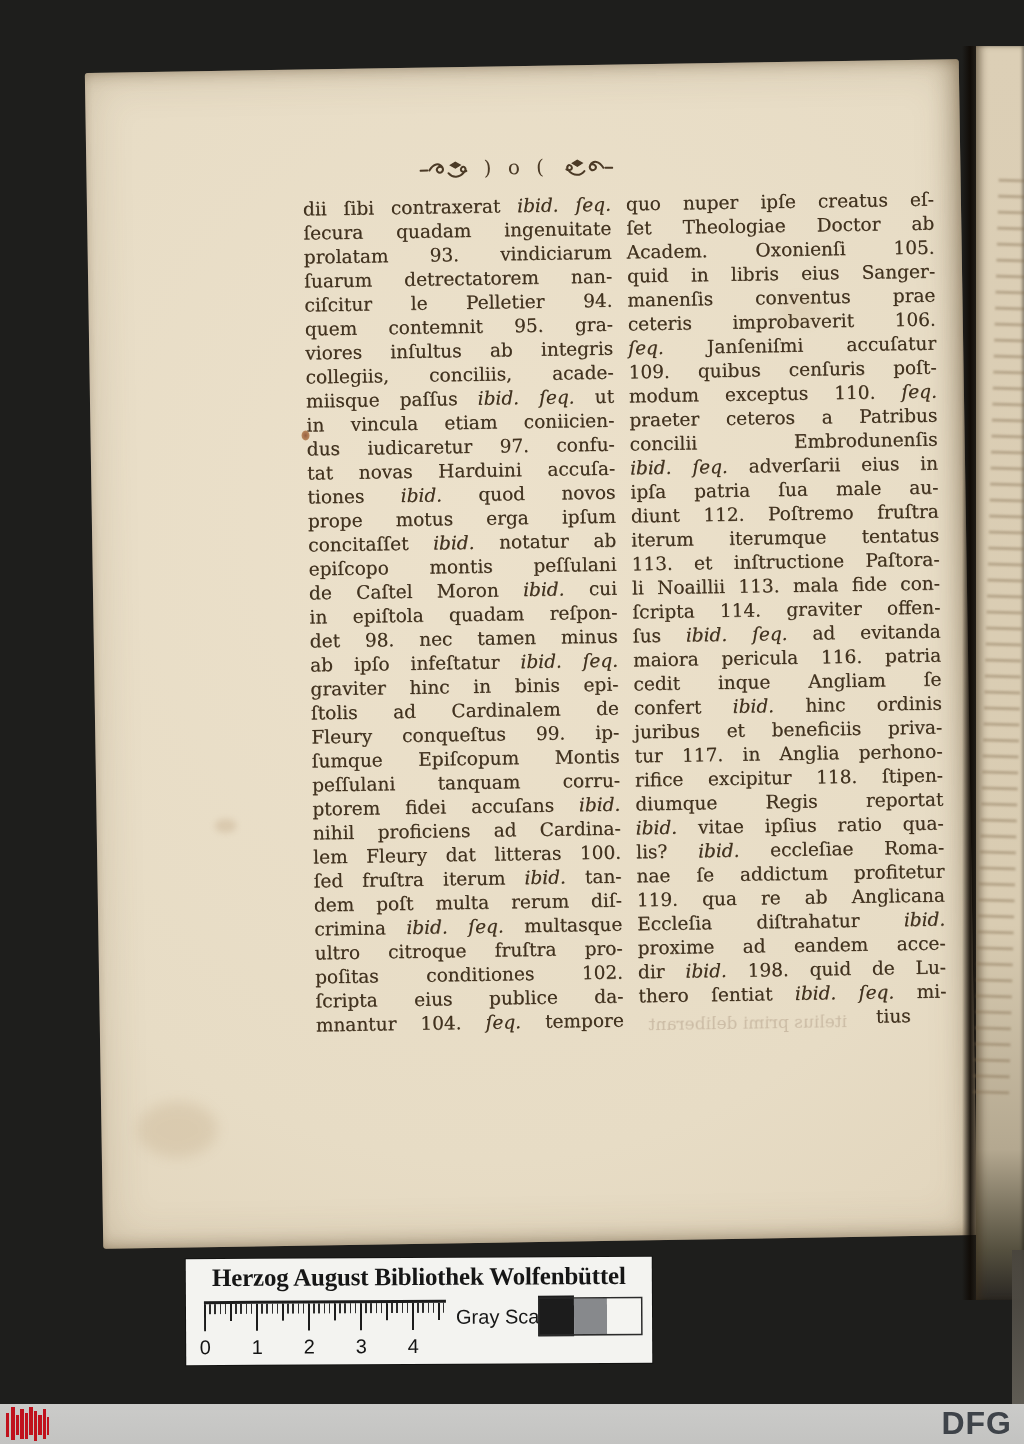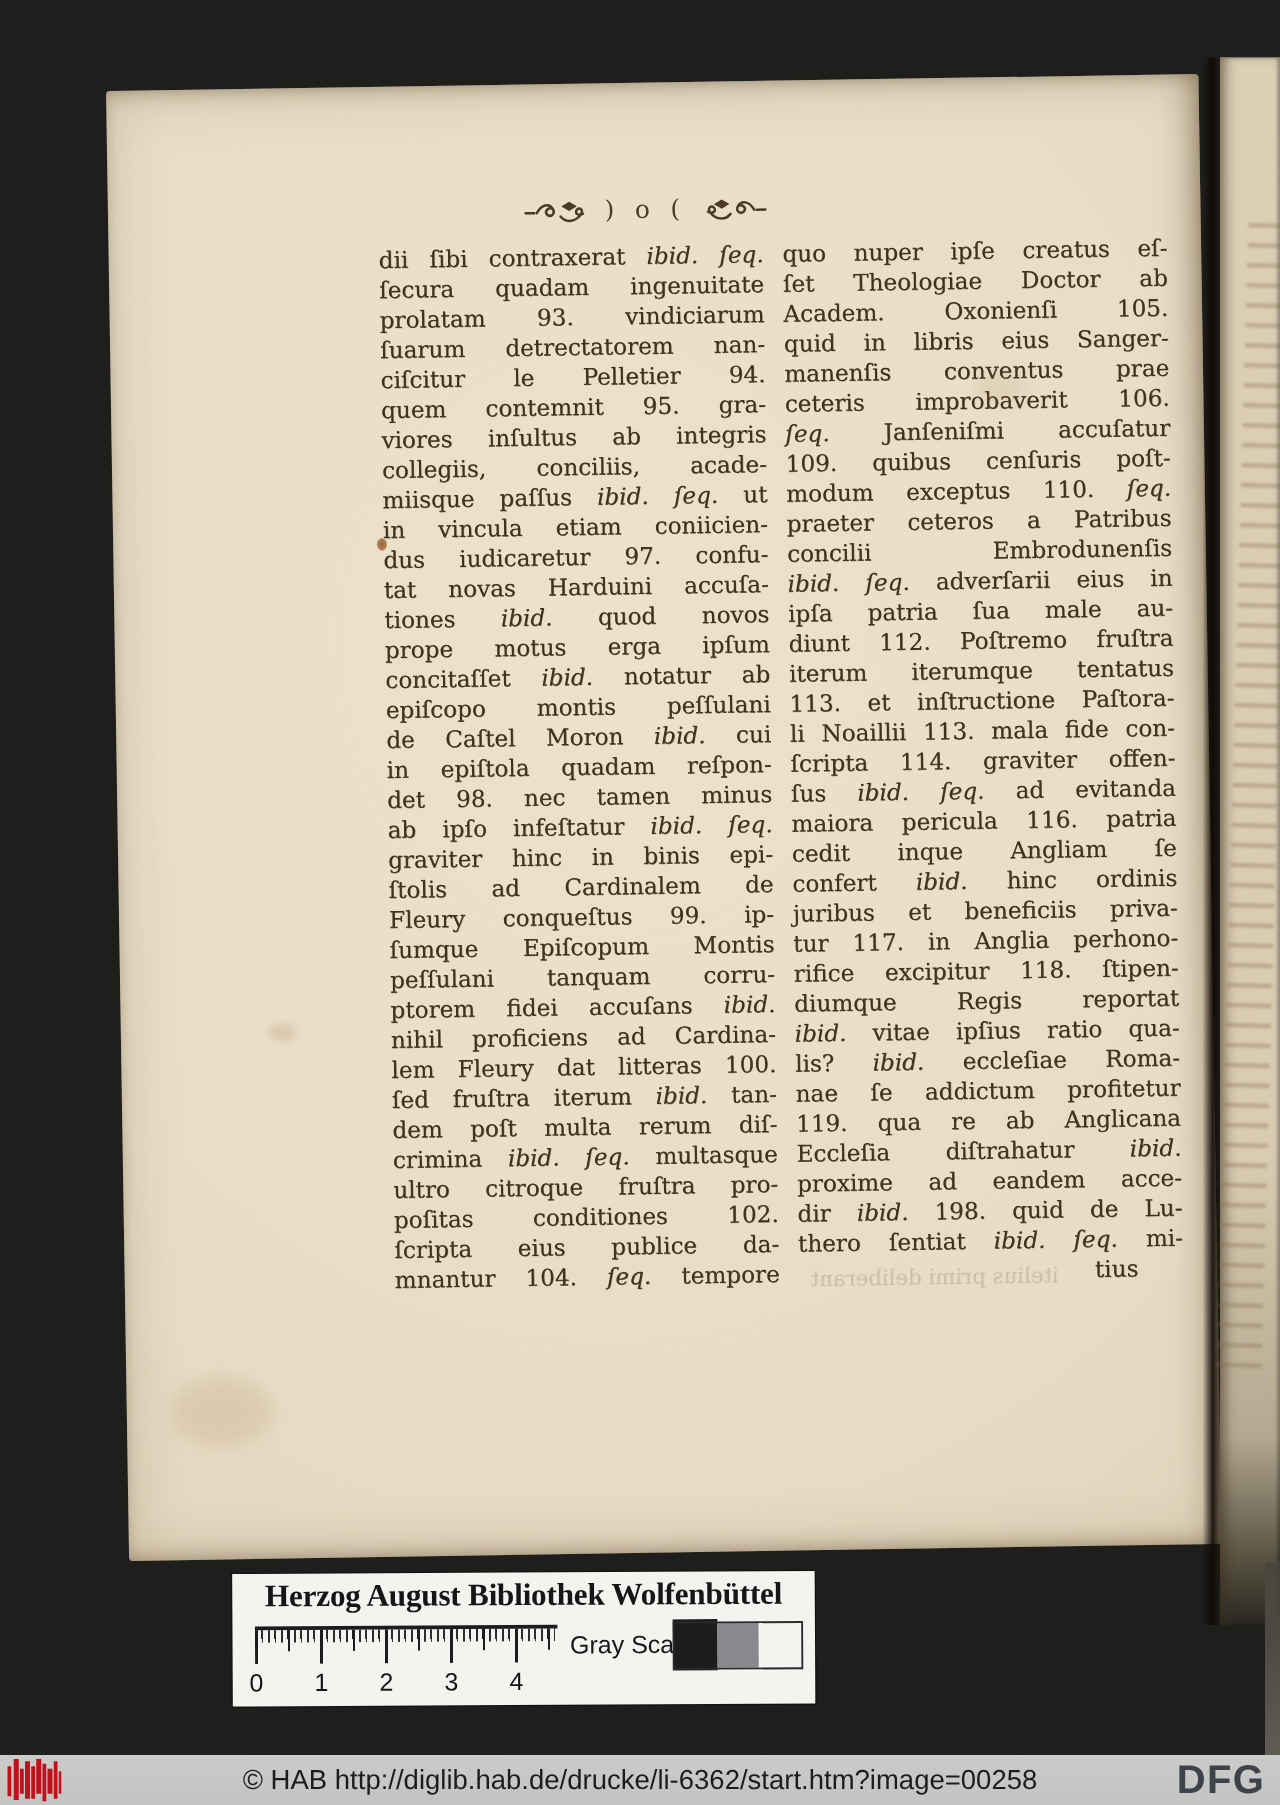--- a/index.html
+++ b/index.html
@@ -272,17 +272,16 @@
         <rect x="11" y="8" width="3" height="20"></rect>
         <rect x="15" y="2" width="4" height="30"></rect>
         <rect x="20" y="6" width="3" height="26"></rect>
         <rect x="24" y="0" width="4" height="28"></rect>
         <rect x="29" y="4" width="3" height="30"></rect>
         <rect x="33" y="8" width="4" height="20"></rect>
         <rect x="38" y="2" width="3" height="30"></rect>
         <rect x="42" y="10" width="2" height="18"></rect>
       </g>
     </svg>
-    <div class="footer-text">© HAB http://diglib.hab.de/drucke/li-6362/start.htm?image=00258</div>
     <div class="dfg">DFG</div>
   </div>
 
 </div>
 
 </body></html>

